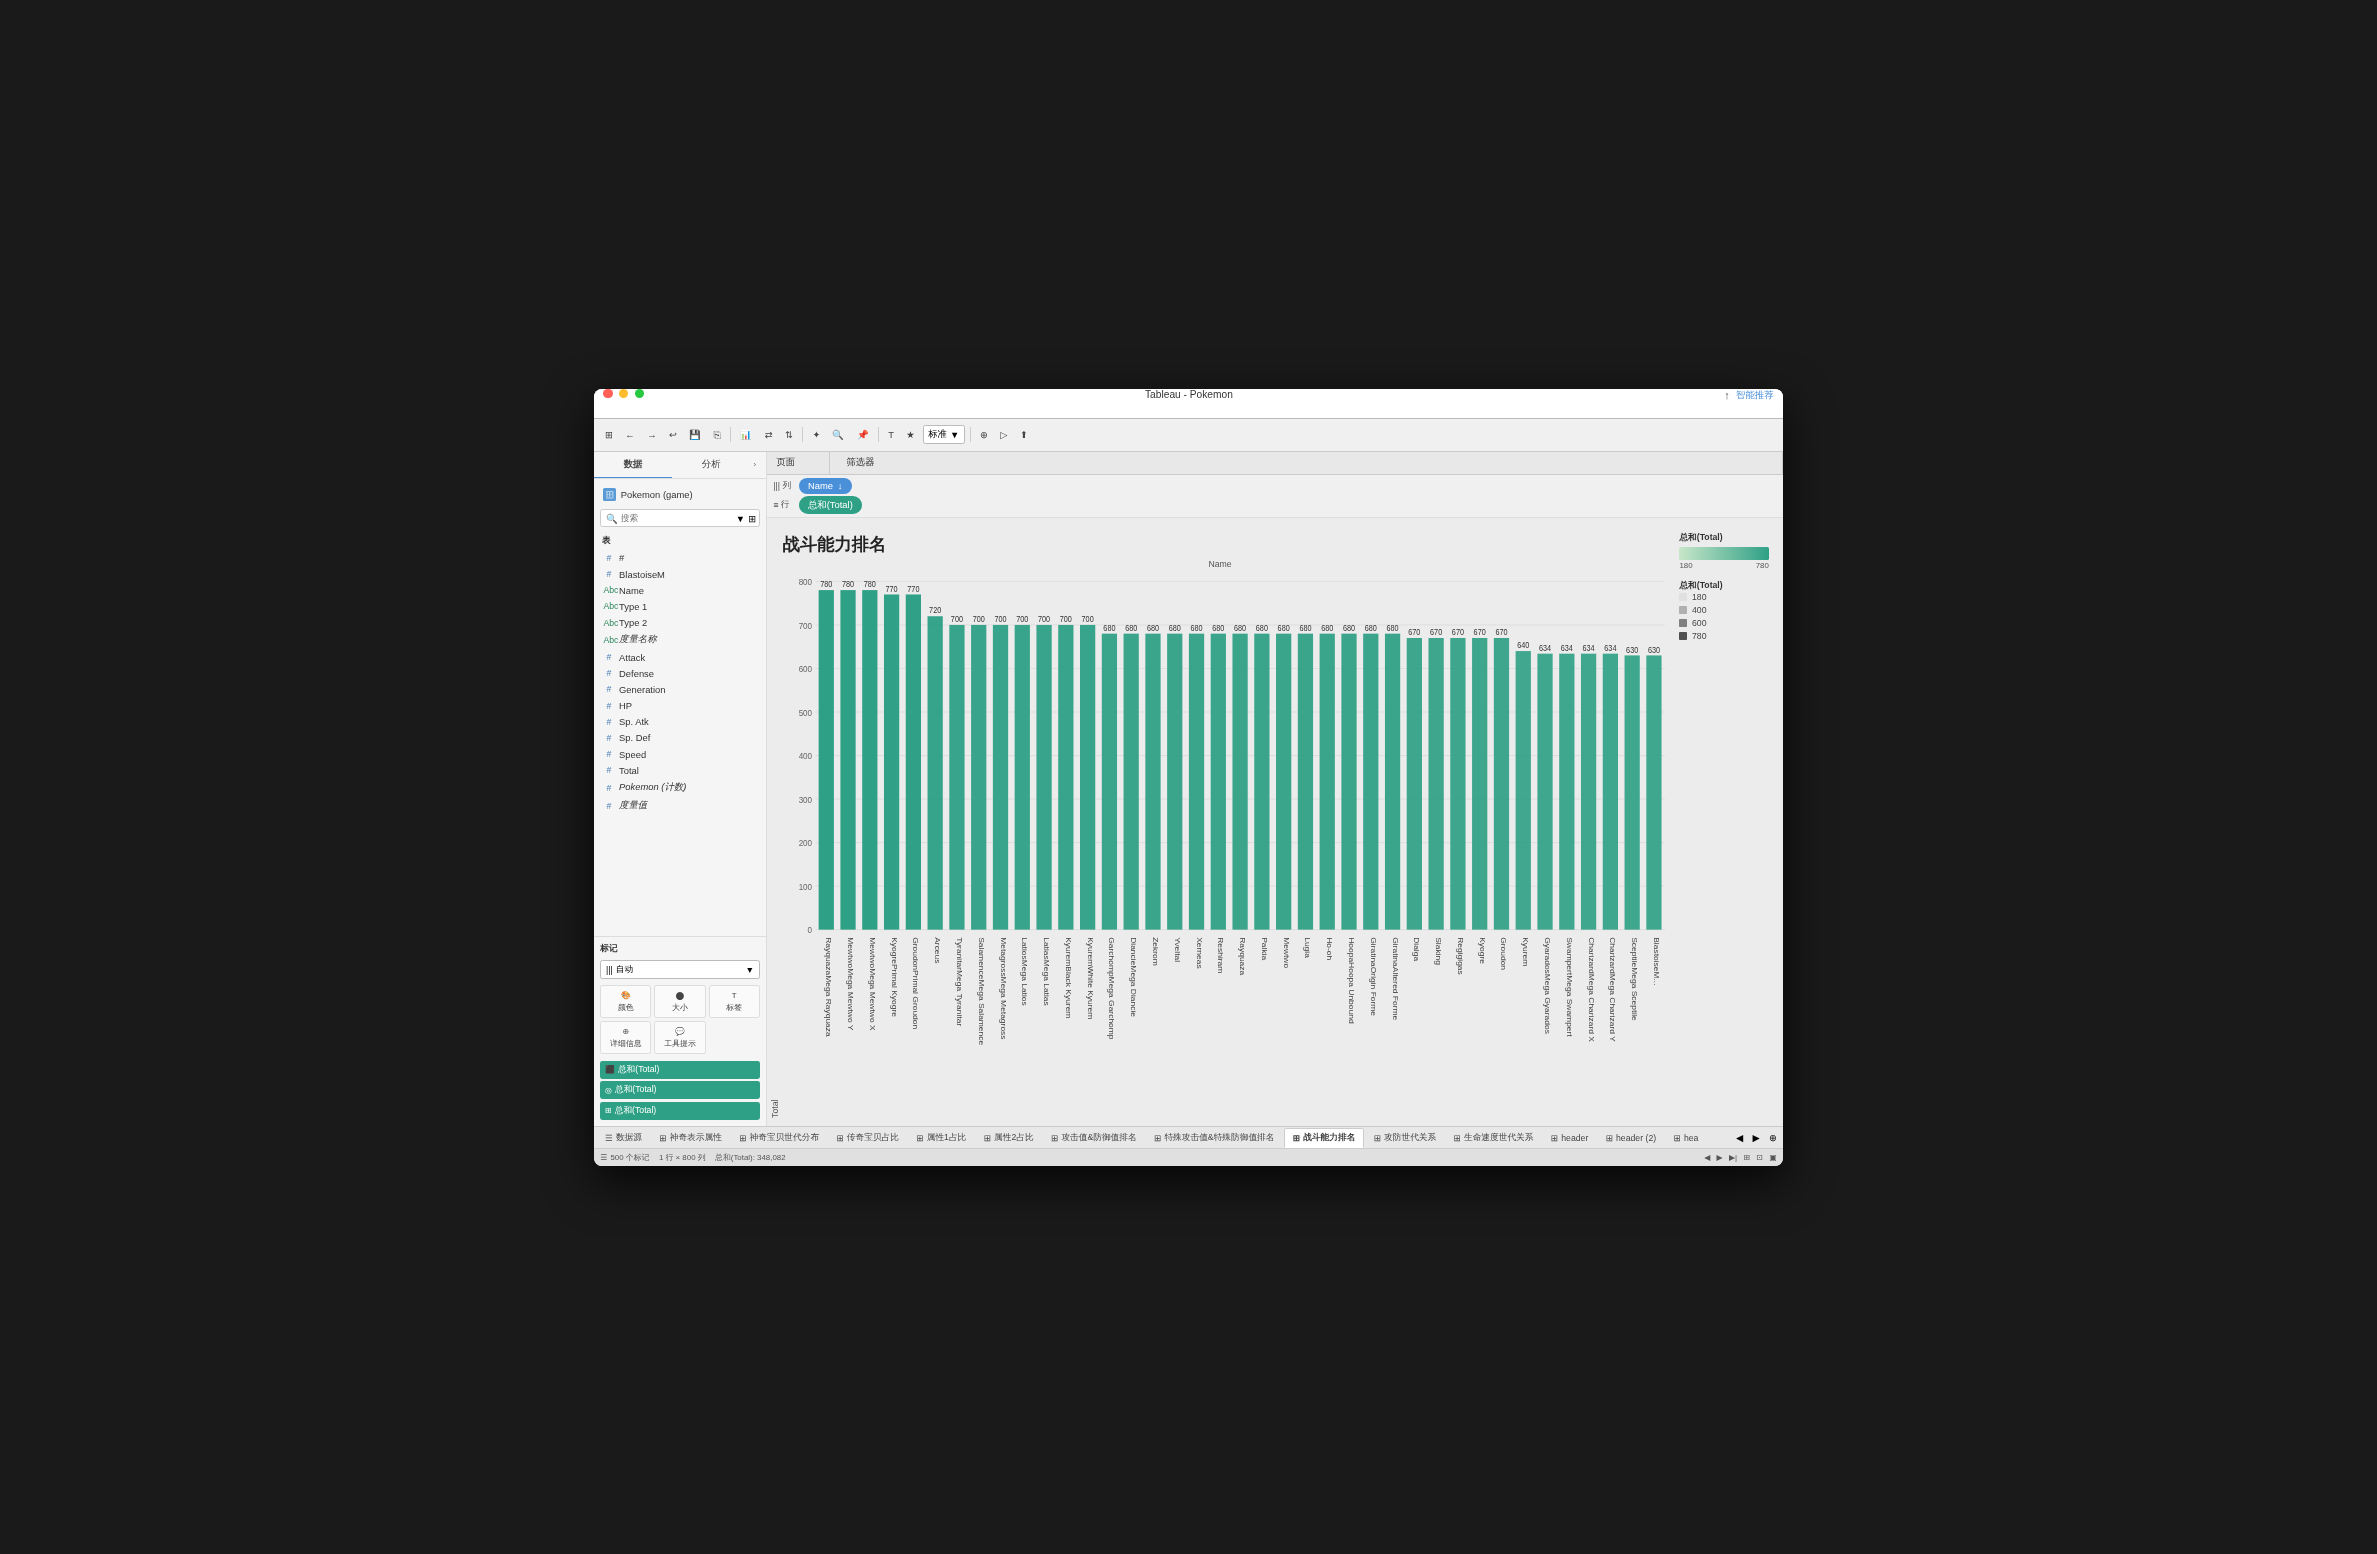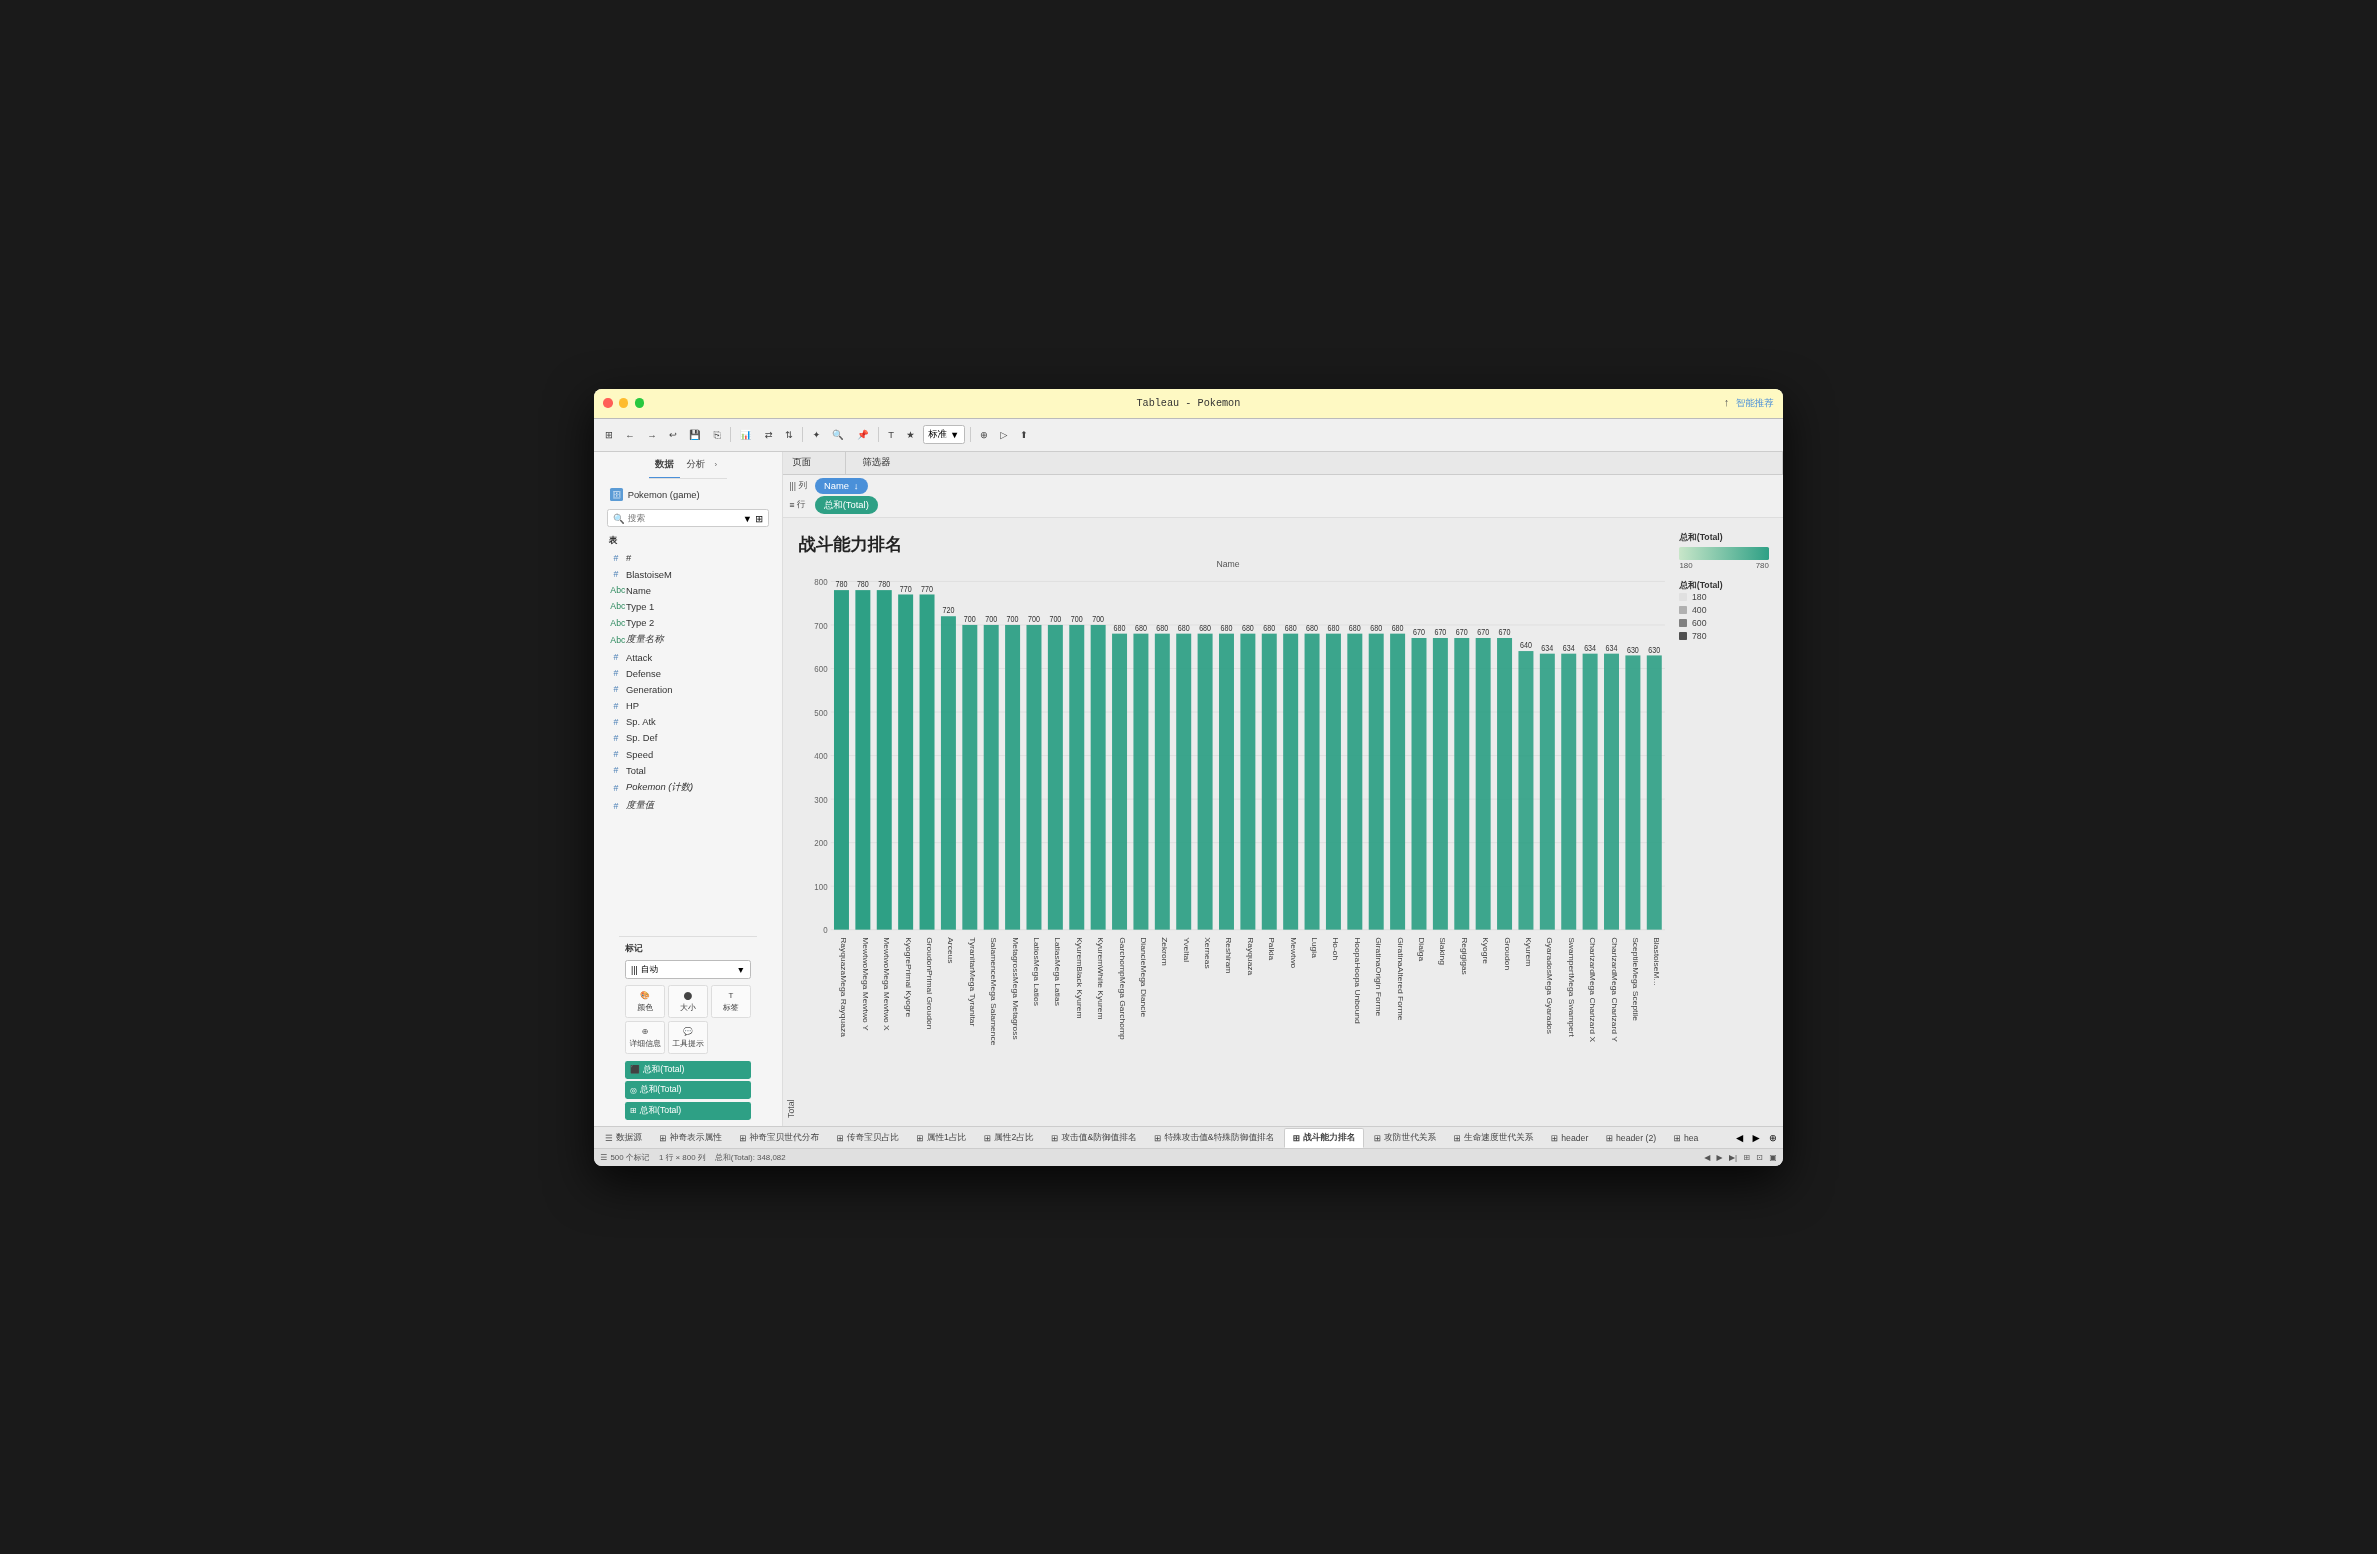--- a/index.html
+++ b/index.html
@@ -18,27 +18,26 @@
       background: #ececec;
       border-radius: 7.9px;
       overflow: hidden;
       display: flex;
       flex-direction: column;
       box-shadow: 0 15.7px 47px rgba(0,0,0,0.8);
     }
     
     .titlebar {
       height: 30px;
-      background: #fef9c3;
-      display: flex;
-      align-items: center;
+      background: #ffffff;
+      display: flex;
+      align-items: flex-start;
       padding: 0 9.4px;
       border-bottom: 0.8px solid #bbb;
       flex-shrink: 0;
-      font-family: Liberation Mono, monospace;
     }
     .traffic-lights {
       display: flex;
       gap: 6.3px;
       margin-right: 9.4px;
     }
     .traffic-light {
       width: 9.4px;
       height: 9.4px;
       border-radius: 50%;
@@ -99,28 +98,27 @@
       gap: 3.1px;
     }
     
     .main-area {
       display: flex;
       flex: 1;
       overflow: hidden;
     }
     
     .sidebar {
-      width: 189px;
+      width: 173px;
       background: #f5f5f5;
       border-right: 0.8px solid #ddd;
       display: flex;
       flex-direction: column;
       flex-shrink: 0;
       overflow: hidden;
-      align-items: center;
     }
     .sidebar-tabs {
       display: flex;
       border-bottom: 0.8px solid #ddd;
     }
     .sidebar-tab {
       flex: 1;
       padding: 6.3px;
       text-align: center;
       font-size: 9.4px;

